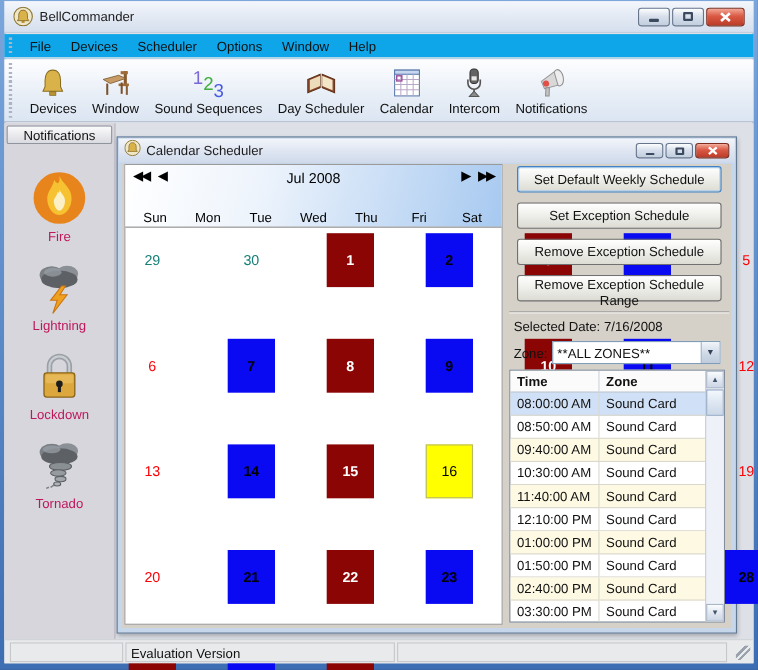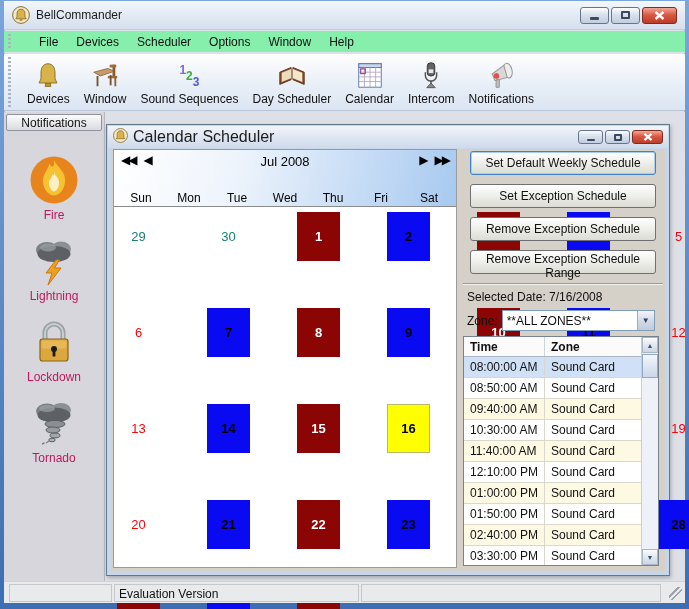--- a/index.html
+++ b/index.html
@@ -12,48 +12,48 @@
   .app-icon{width:18px;height:18px;margin-right:6px;flex:0 0 auto;}
   .title-text{font-size:12px;color:#1c1c1c;}
   .winbtns{margin-left:auto;display:flex;gap:2px;}
   .wbtn{height:17px;border:1px solid #67758c;border-radius:3px;background:linear-gradient(#fdfefe,#d8e0ec 45%,#c2cede);display:flex;align-items:center;justify-content:center;}
   .wbtn.min,.wbtn.max{width:29px;}
   .wbtn.close{width:35px;background:linear-gradient(#f2a896,#da5944 45%,#bb3c28);border-color:#7d2c1d;}
   .glyph-min{width:9px;height:3px;background:#3c4a60;border-radius:1px;margin-top:6px;}
   .glyph-max{width:9px;height:8px;border:2px solid #3c4a60;border-radius:1px;}
 
   
-  .menubar{position:absolute;left:0;top:30px;right:0;height:22px;background:#86efac;border-bottom:1px solid #dbe0ea;display:flex;align-items:center;padding-left:26px;}
+  .menubar{position:absolute;left:0;top:30px;right:0;height:22px;background:#0ea5e9;border-bottom:1px solid #dbe0ea;display:flex;align-items:center;padding-left:14px;}
   .grip{position:absolute;left:4px;top:3px;bottom:3px;width:3px;background:repeating-linear-gradient(#aab4c4 0 2px,transparent 2px 4px);}
   .menu-item{font-size:12px;color:#111;padding:3px 9px;cursor:default;}
 
   
   .toolbar{position:absolute;left:0;top:53px;right:0;height:57px;background:linear-gradient(#fefeff,#e9eff7 55%,#dbe5f2);border-bottom:1px solid #b9c3d3;display:flex;align-items:flex-start;padding:4px 0 0 16px;}
   .tb-item{display:flex;flex-direction:column;align-items:center;padding:1px 7px;cursor:default;}
   .tb-icon{height:32px;display:flex;align-items:center;justify-content:center;}
   .tb-label{font-size:12px;color:#111;margin-top:1px;white-space:nowrap;}
-  .n123{font-family:"Liberation Serif",serif;font-weight:bold;font-size:12px;line-height:1;display:inline-block;}
+  .n123{font-family:"Liberation Serif",serif;font-weight:normal;font-size:17px;line-height:1;display:inline-block;}
   .n123 .n1{color:#7a68d8;position:relative;top:-5px;}
   .n123 .n2{color:#3fae3f;position:relative;top:1px;}
   .n123 .n3{color:#4a5ae0;position:relative;top:7px;}
 
   
   .bodyarea{position:absolute;left:0;top:111px;right:0;bottom:22px;background:#dde0e7;}
   .sidebar{position:absolute;left:0;top:0;width:101px;bottom:0;background:#d8d6dd;border-right:1px solid #b9b7c0;}
   .sb-header{height:17px;margin:2px 2px 0 2px;background:linear-gradient(#fbfbfc,#dadbe0);border:1px solid #8f949e;border-radius:2px;font-size:12px;color:#111;display:flex;align-items:center;justify-content:center;}
   .sb-item{display:flex;flex-direction:column;align-items:center;cursor:default;}
   .sb-item .sb-icon{width:52px;height:52px;}
   .sb-item .sb-label{font-size:12px;color:#be185d;margin-top:2px;}
   .sb-item.first{margin-top:23px;}
   .sb-item + .sb-item{margin-top:13px;}
 
   
   .calwin{position:absolute;left:102px;top:12px;width:564px;height:452px;border:1px solid #62788f;background:#c6d7ec;box-shadow:1px 2px 4px rgba(0,0,0,.25);}
   .cw-titlebar{height:22px;margin:1px;background:linear-gradient(#f2f5fa,#dce4f1 60%,#cfdaeb);display:flex;align-items:center;padding:0 5px;}
-  .cw-title-text{font-size:16px;color:#1c1c1c;margin-left:5px;}
+  .cw-title-text{font-size:12px;color:#1c1c1c;margin-left:5px;}
   .cw-btns{margin-left:auto;display:flex;gap:2px;}
   .cw-btns .wbtn{height:14px;}
   .cw-btns .wbtn.min,.cw-btns .wbtn.max{width:25px;}
   .cw-btns .wbtn.close{width:31px;}
   .cw-btns .glyph-min{width:8px;height:2px;margin-top:5px;}
   .cw-btns .glyph-max{width:8px;height:7px;border-width:2px;}
   .cw-content{position:absolute;left:4px;right:4px;top:24px;bottom:4px;background:#d5d1c9;}
 
   
   .cal-panel{position:absolute;left:2px;top:0;width:344px;height:419px;background:#fff;border:1px solid #9a9a9a;}
@@ -64,21 +64,21 @@
   .cal-nav span{cursor:default;letter-spacing:-2px;}
   .cal-month{position:absolute;top:4px;left:0;right:0;text-align:center;font-size:13px;color:#000;}
   .cal-daynames{position:absolute;left:3px;bottom:1px;display:grid;grid-template-columns:repeat(7,48px);}
   .cal-dayname{text-align:center;font-size:12px;color:#000;}
   .cal-grid{position:absolute;left:3px;top:62px;display:grid;grid-template-columns:repeat(7,43px);column-gap:5px;grid-auto-rows:49px;row-gap:3px;gap:47px;}
   .cal-cell{display:flex;align-items:center;justify-content:center;font-size:13px;}
   .ct-other{color:#168079;}
   .ct-weekend{color:#fb0207;}
   .ct-exception{background:#8b0505;color:#fff;font-weight:bold;}
   .ct-default{background:#0909f2;color:#000;font-weight:bold;}
-  .ct-selected{background:#ffff00;color:#000;font-weight:bold;border:1px solid #b9b96a;}
+  .ct-selected{background:#ffff00;color:#000;font-weight:normal;border:1px solid #b9b96a;}
 
   
   .right-panel{position:absolute;left:350px;right:0;top:0;bottom:0;}
   .rp-btn{display:block;width:186px;height:24px;margin:9px 0 0 9px;background:linear-gradient(#ffffff,#eeeeea 50%,#dcdcd4);border:1px solid #707070;border-radius:3px;font-size:12px;color:#111;cursor:default;}
   .rp-btn.first{margin-top:2px;}
   .rp-btn.focused{border-color:#3f82c6;box-shadow:0 0 0 1px #a9cdee inset;}
   .rp-sep{margin:9px 2px 0 2px;border-top:1px solid #9c9c9c;border-bottom:1px solid #f4f2ee;}
   .rp-seldate{margin:5px 0 0 6px;font-size:12px;color:#111;}
   .rp-zonerow{display:flex;align-items:center;margin:6px 0 0 6px;}
   .rp-zonelabel{font-size:12px;color:#111;margin-right:4px;}

